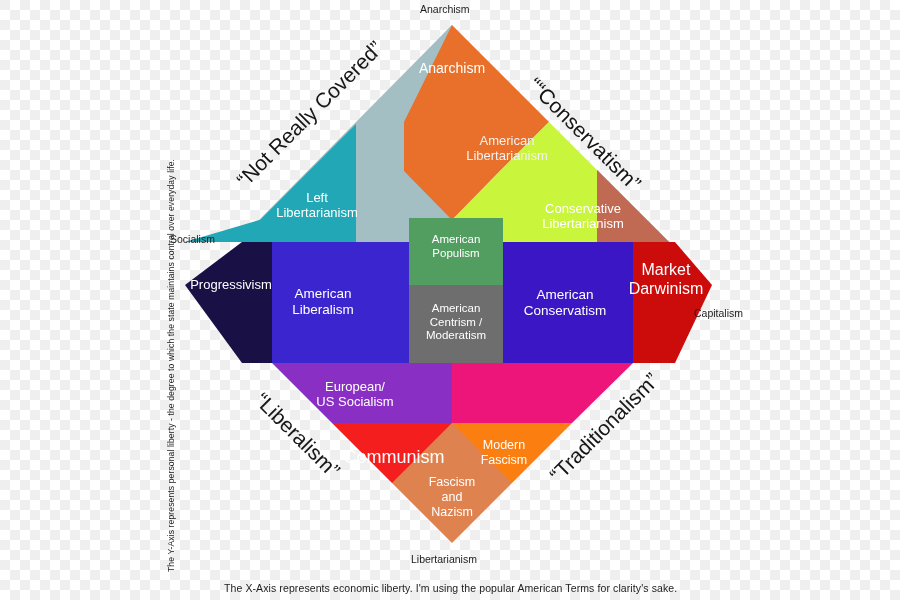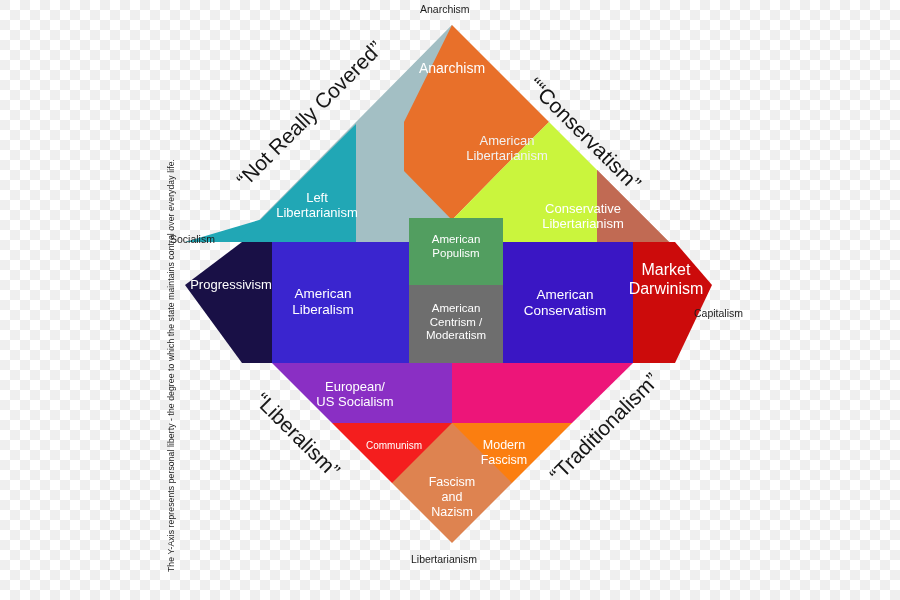--- a/index.html
+++ b/index.html
@@ -152,35 +152,36 @@
 Populism</div>
 
     <div class="cell-label" style="transform: translate(456px,322px) translate(-50%,-50%); font-size:11.5px;">American
 Centrism /
 Moderatism</div>
 
     <div class="cell-label" style="transform: translate(355px,394px) translate(-50%,-50%); font-size:13px;">European/
 US Socialism</div>
 
 
-    <div class="cell-label" style="transform: translate(394px,446px) translate(-50%,-50%); font-size:10px;">Communism</div>
+    <div class="cell-label" style="transform: translate(394px,446px) translate(-50%,-50%); font-size:18px;margin-top:12px;">Communism</div>
 
     <div class="cell-label" style="transform: translate(504px,453px) translate(-50%,-50%); font-size:12.5px;">Modern
 Fascism</div>
 
     <div class="cell-label" style="transform: translate(452px,497px) translate(-50%,-50%); font-size:12.5px;">Fascism
 and
 Nazism</div>
 
     <div class="corner-label" id="corner-top">Anarchism</div>
     <div class="corner-label" id="corner-bottom">Libertarianism</div>
     <div class="corner-label" id="corner-left">Socialism</div>
     <div class="corner-label" id="corner-right">Capitalism</div>
 
     <div class="edge-label" id="edge-not-covered">“Not Really Covered”</div>
     <div class="edge-label" id="edge-conservatism">““Conservatism”</div>
     <div class="edge-label" id="edge-liberalism">“Liberalism”</div>
     <div class="edge-label" id="edge-traditionalism">“Traditionalism”</div>
 
     <div class="axis-text" id="y-axis-caption">The Y-Axis represents personal liberty - the degree to which the state maintains control over everyday life.</div>
+    <div class="axis-text" id="x-axis-caption">The X-Axis represents economic liberty.  I'm using the popular American Terms for clarity's sake.</div>
 
   </div>
 </div>
 
 </body></html>

